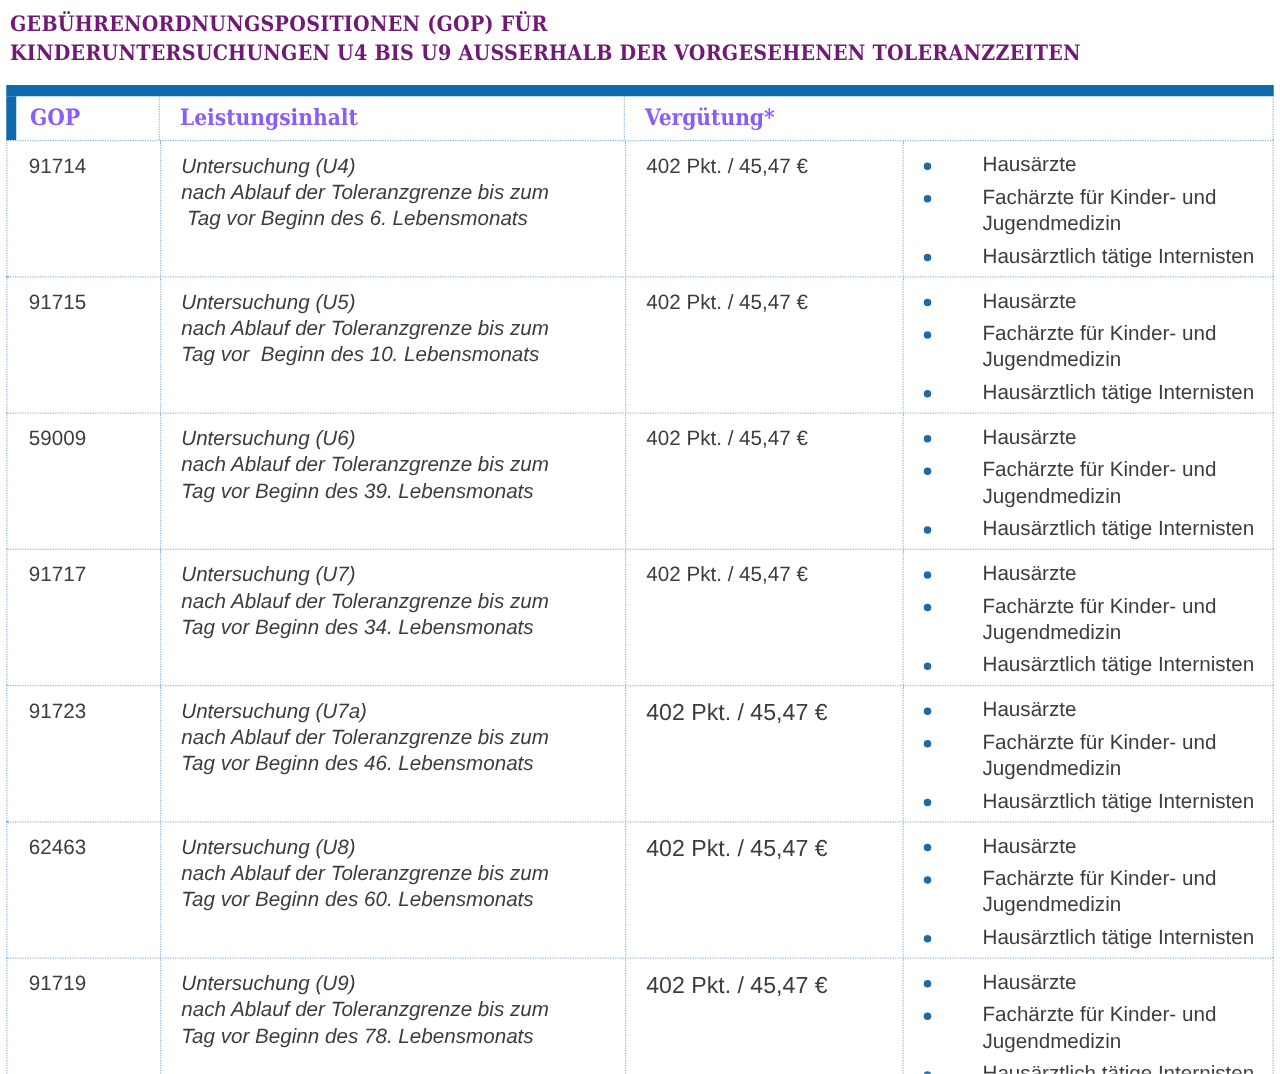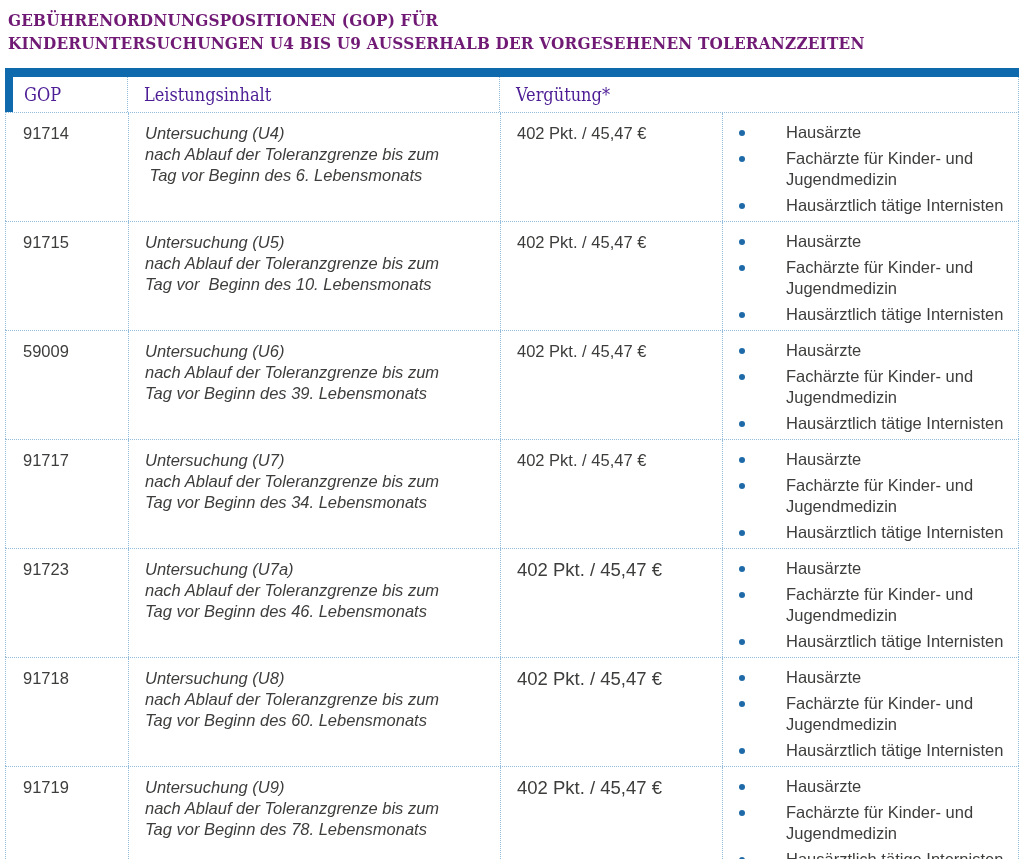--- a/index.html
+++ b/index.html
@@ -16,22 +16,22 @@
     color:#701a75; white-space:pre-line; font-stretch:condensed;
   }
   
   .fee-table { position:absolute; left:5px; top:68px; width:1014px; }
   .bar { height:9px; background:#0f6aad; }
   .hrow {
     position:relative; display:grid;
     grid-template-columns:123px 372px 222px 1fr;
     height:35px; align-items:center;
     border-right:1px dotted #93bcdc;
-    font-family:"DejaVu Serif", serif; font-weight:400;
-    font-size:18px; color:#4c1d95; font-stretch:condensed;
+    font-family:"DejaVu Serif", serif; font-weight:700;
+    font-size:18px; color:#8b5cf6; font-stretch:condensed;
   }
   .hrow::before {
     content:""; position:absolute; left:0; top:0; bottom:0;
     width:8px; background:#0f6aad;
   }
   .hcell { padding-left:16px; }
   .hcell.gop { padding-left:19px; }
   .hcell:not(:last-child) { border-right:1px dotted #93bcdc; height:100%; display:flex; align-items:center; }
   .row {
     display:grid; grid-template-columns:123px 372px 222px 1fr;
@@ -191,21 +191,21 @@
   </div>
 
   <div class="fg-item">
     <span class="fg-bullet"></span>
     <span class="fg-text">Hausärztlich tätige Internisten</span>
   </div>
 </div>
   </div>
 
   <div class="row">
-    <div class="cell gop">91718</div>
+    <div class="cell gop">62463</div>
     <div class="cell leistung">Untersuchung (U8)
 nach Ablauf der Toleranzgrenze bis zum
 Tag vor Beginn des 60. Lebensmonats</div>
     <div class="cell verguetung large">402 Pkt. / 45,47 €</div>
     <div class="cell fachgruppe">
   <div class="fg-item">
     <span class="fg-bullet"></span>
     <span class="fg-text">Hausärzte</span>
   </div>
 

